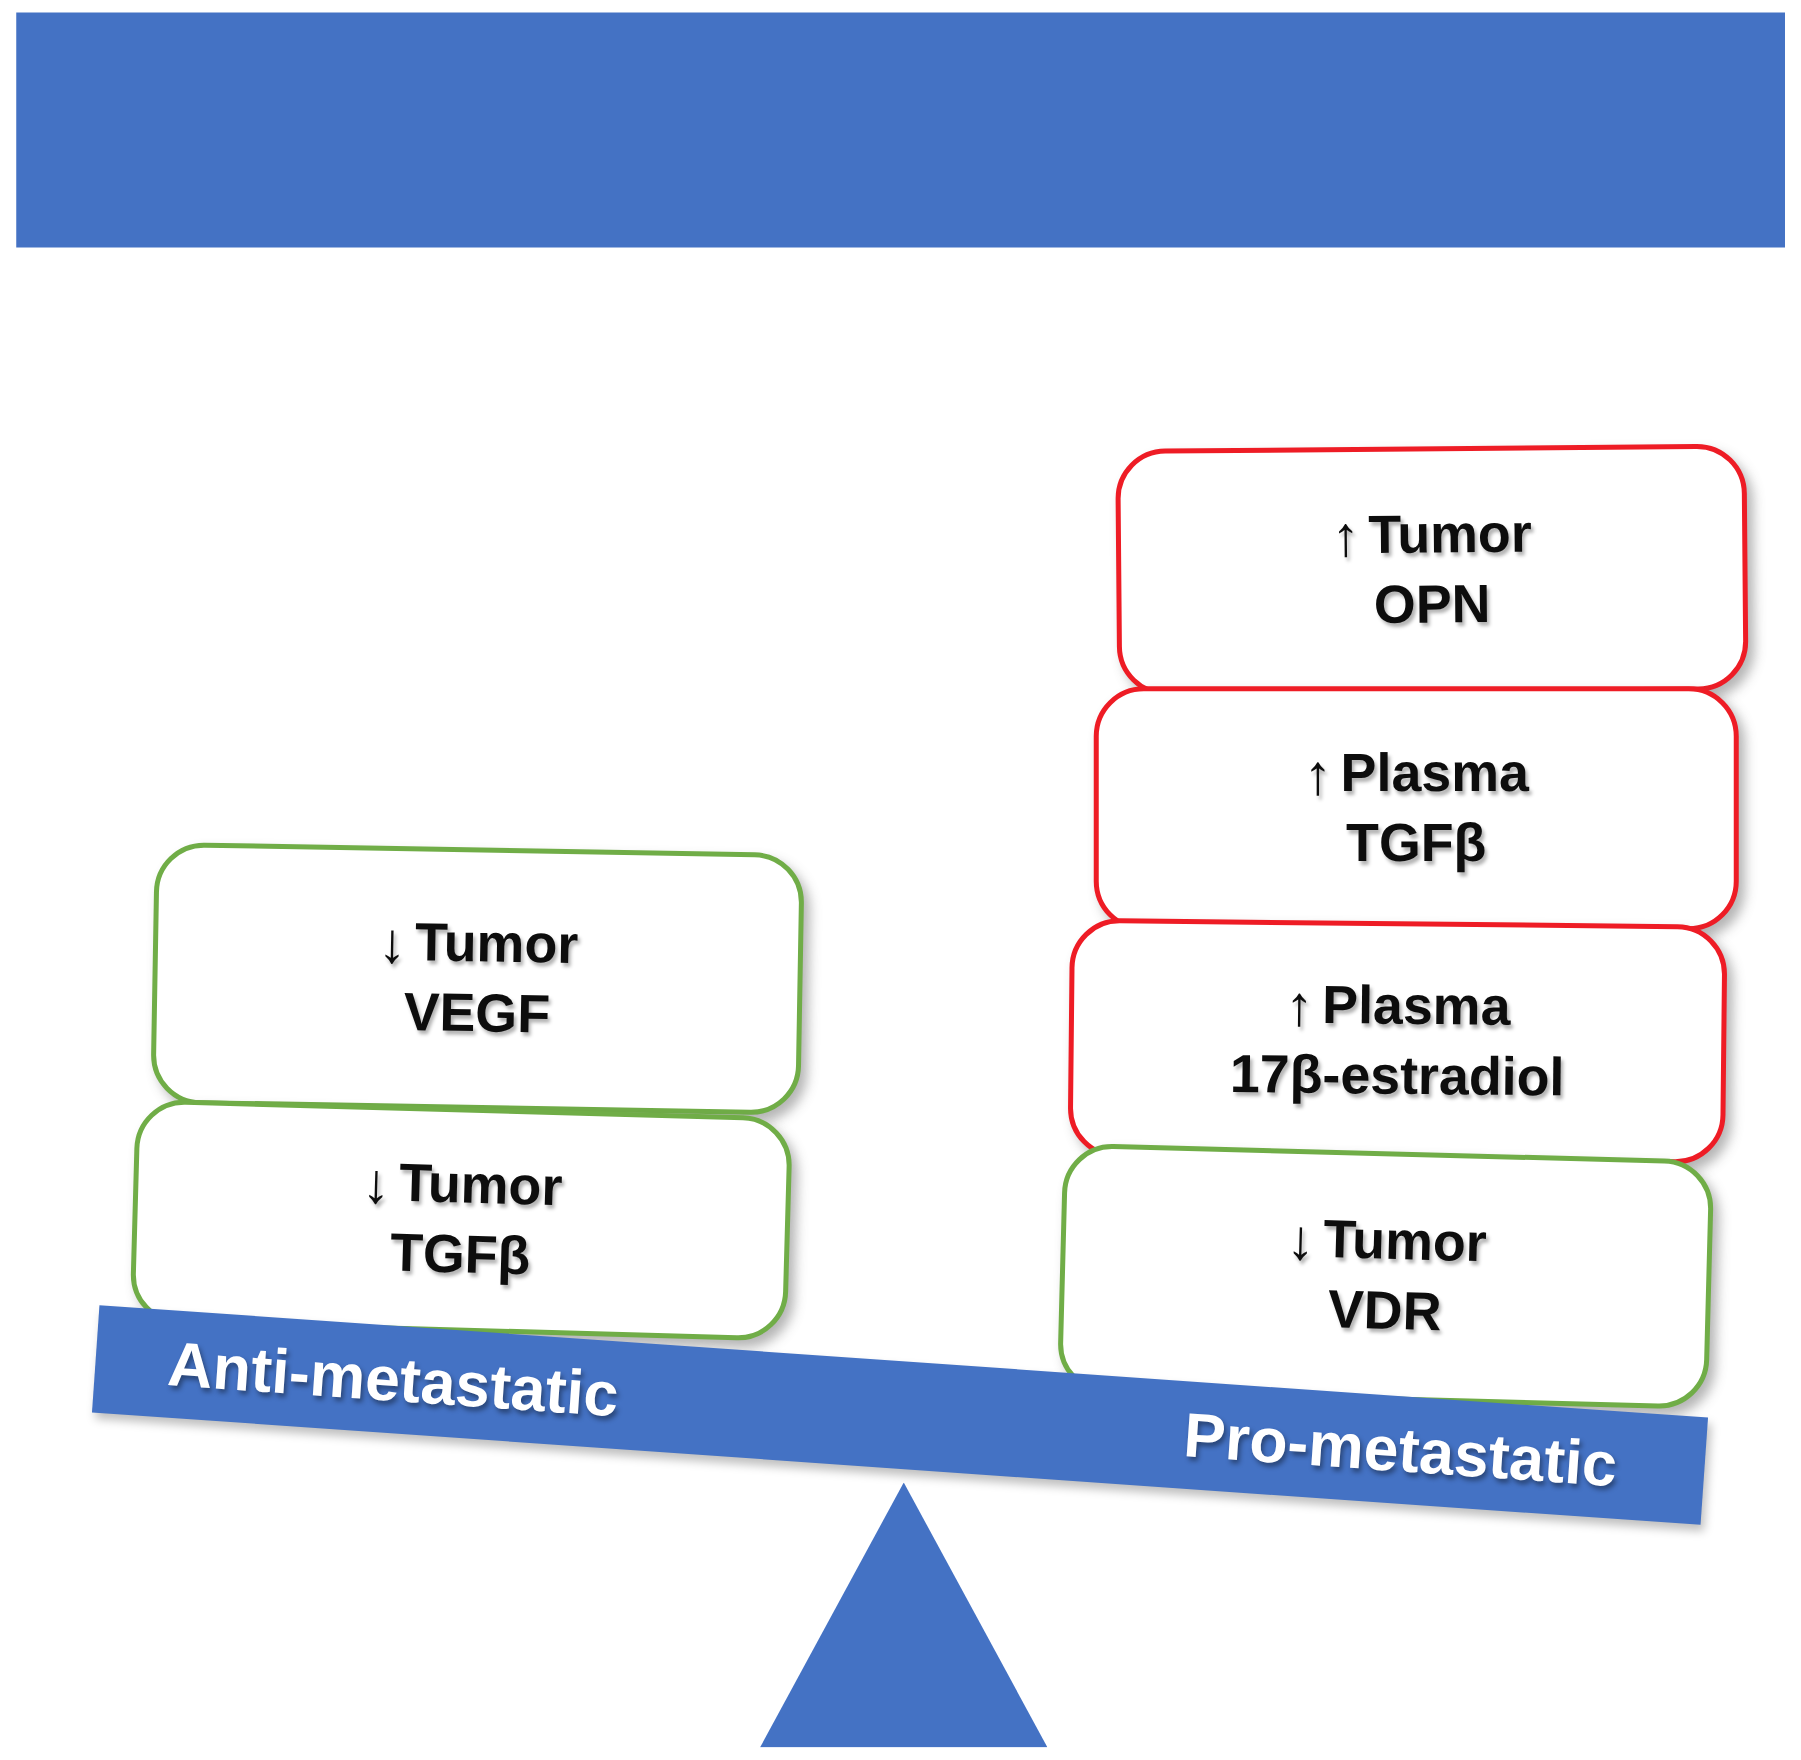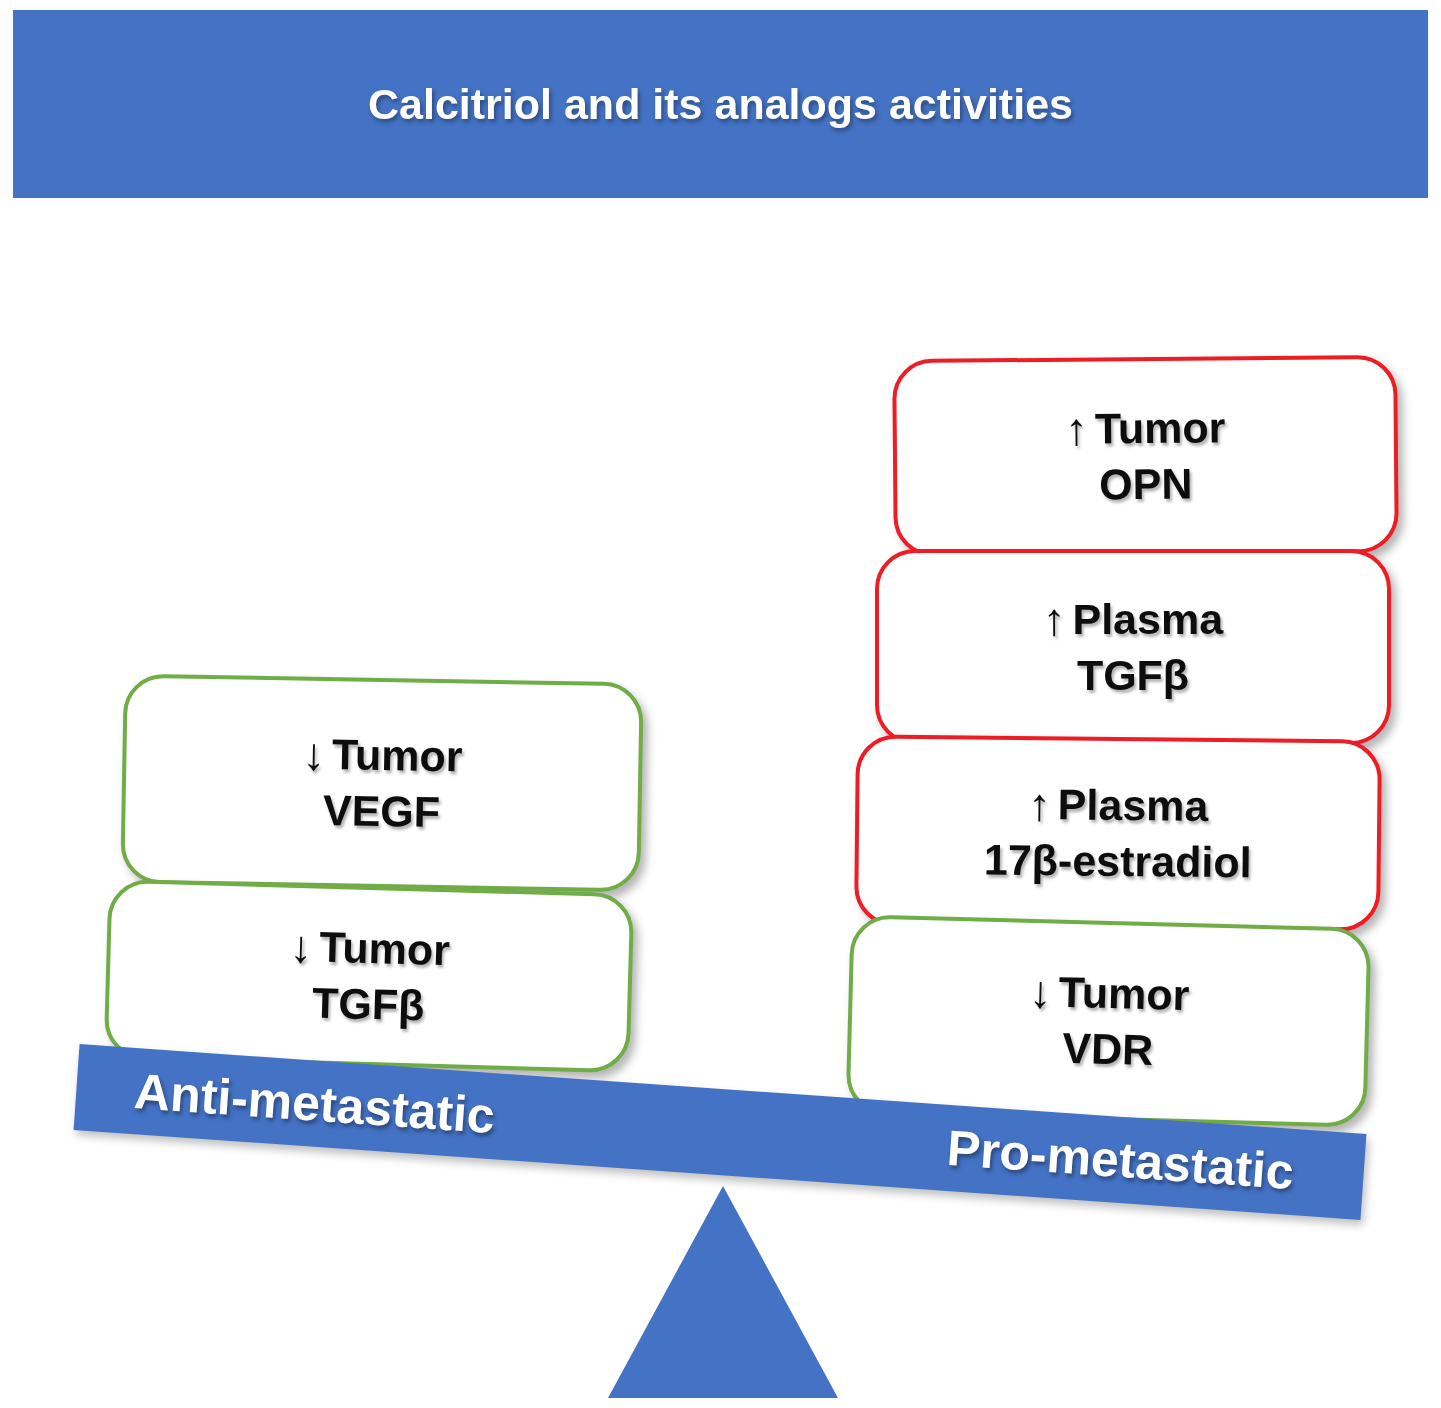--- a/index.html
+++ b/index.html
@@ -57,21 +57,20 @@
     background:#4472C4;
     clip-path:polygon(50% 0, 100% 100%, 0 100%);
   }
 </style>
 </head>
 <body>
 
 <div class="canvas">
 
   <div class="banner">
-    <div>Calcitriol and its analogs activities</div>
   </div>
 
   <div class="box green l1">
     <div class="row">
       <span class="arrow">↓</span>
       <span>Tumor</span>
     </div>
     <div>VEGF</div>
   </div>
 

